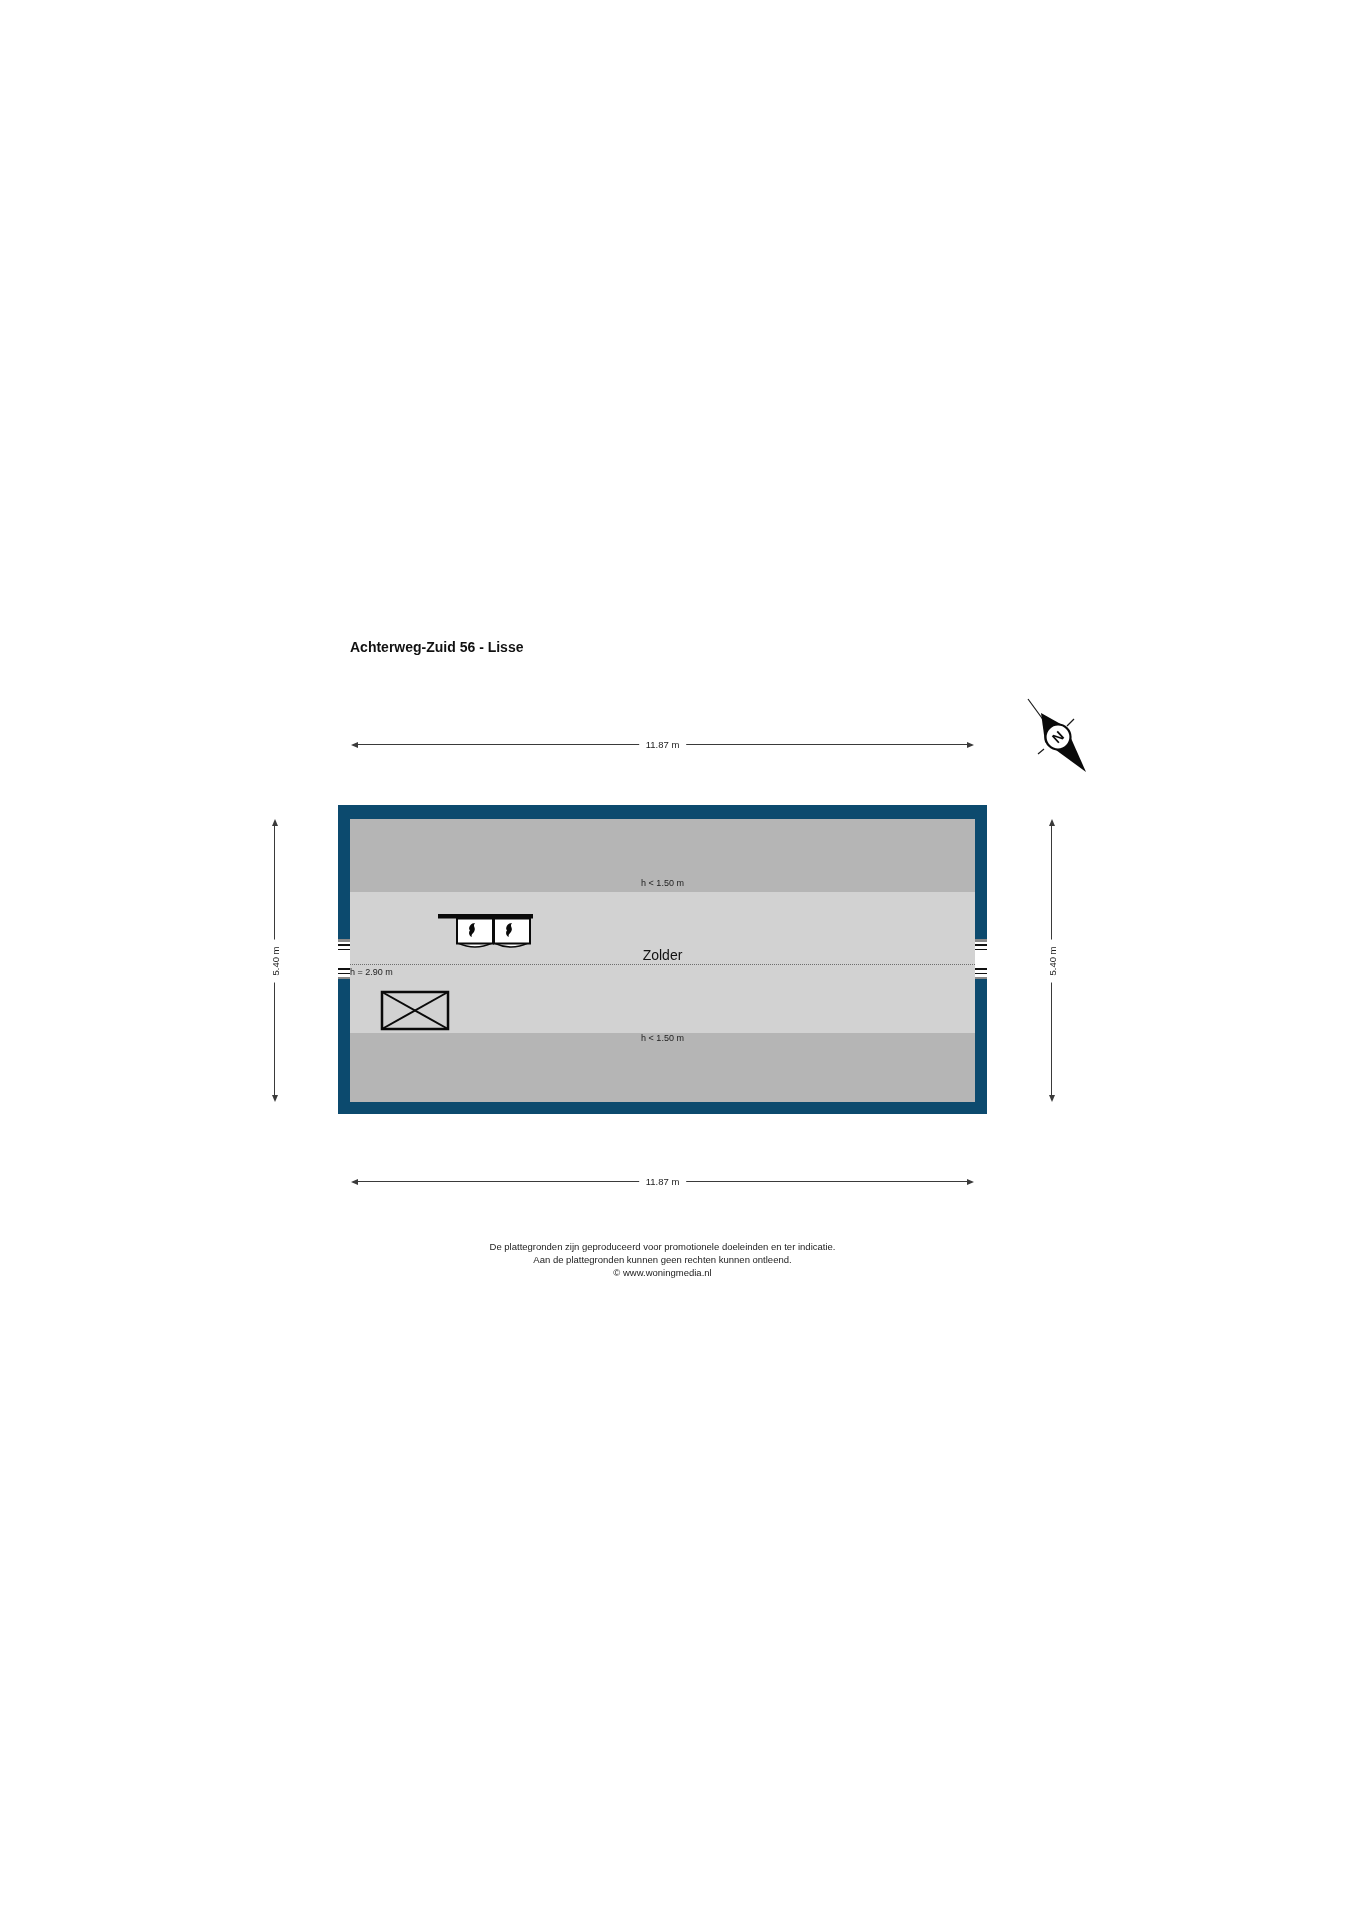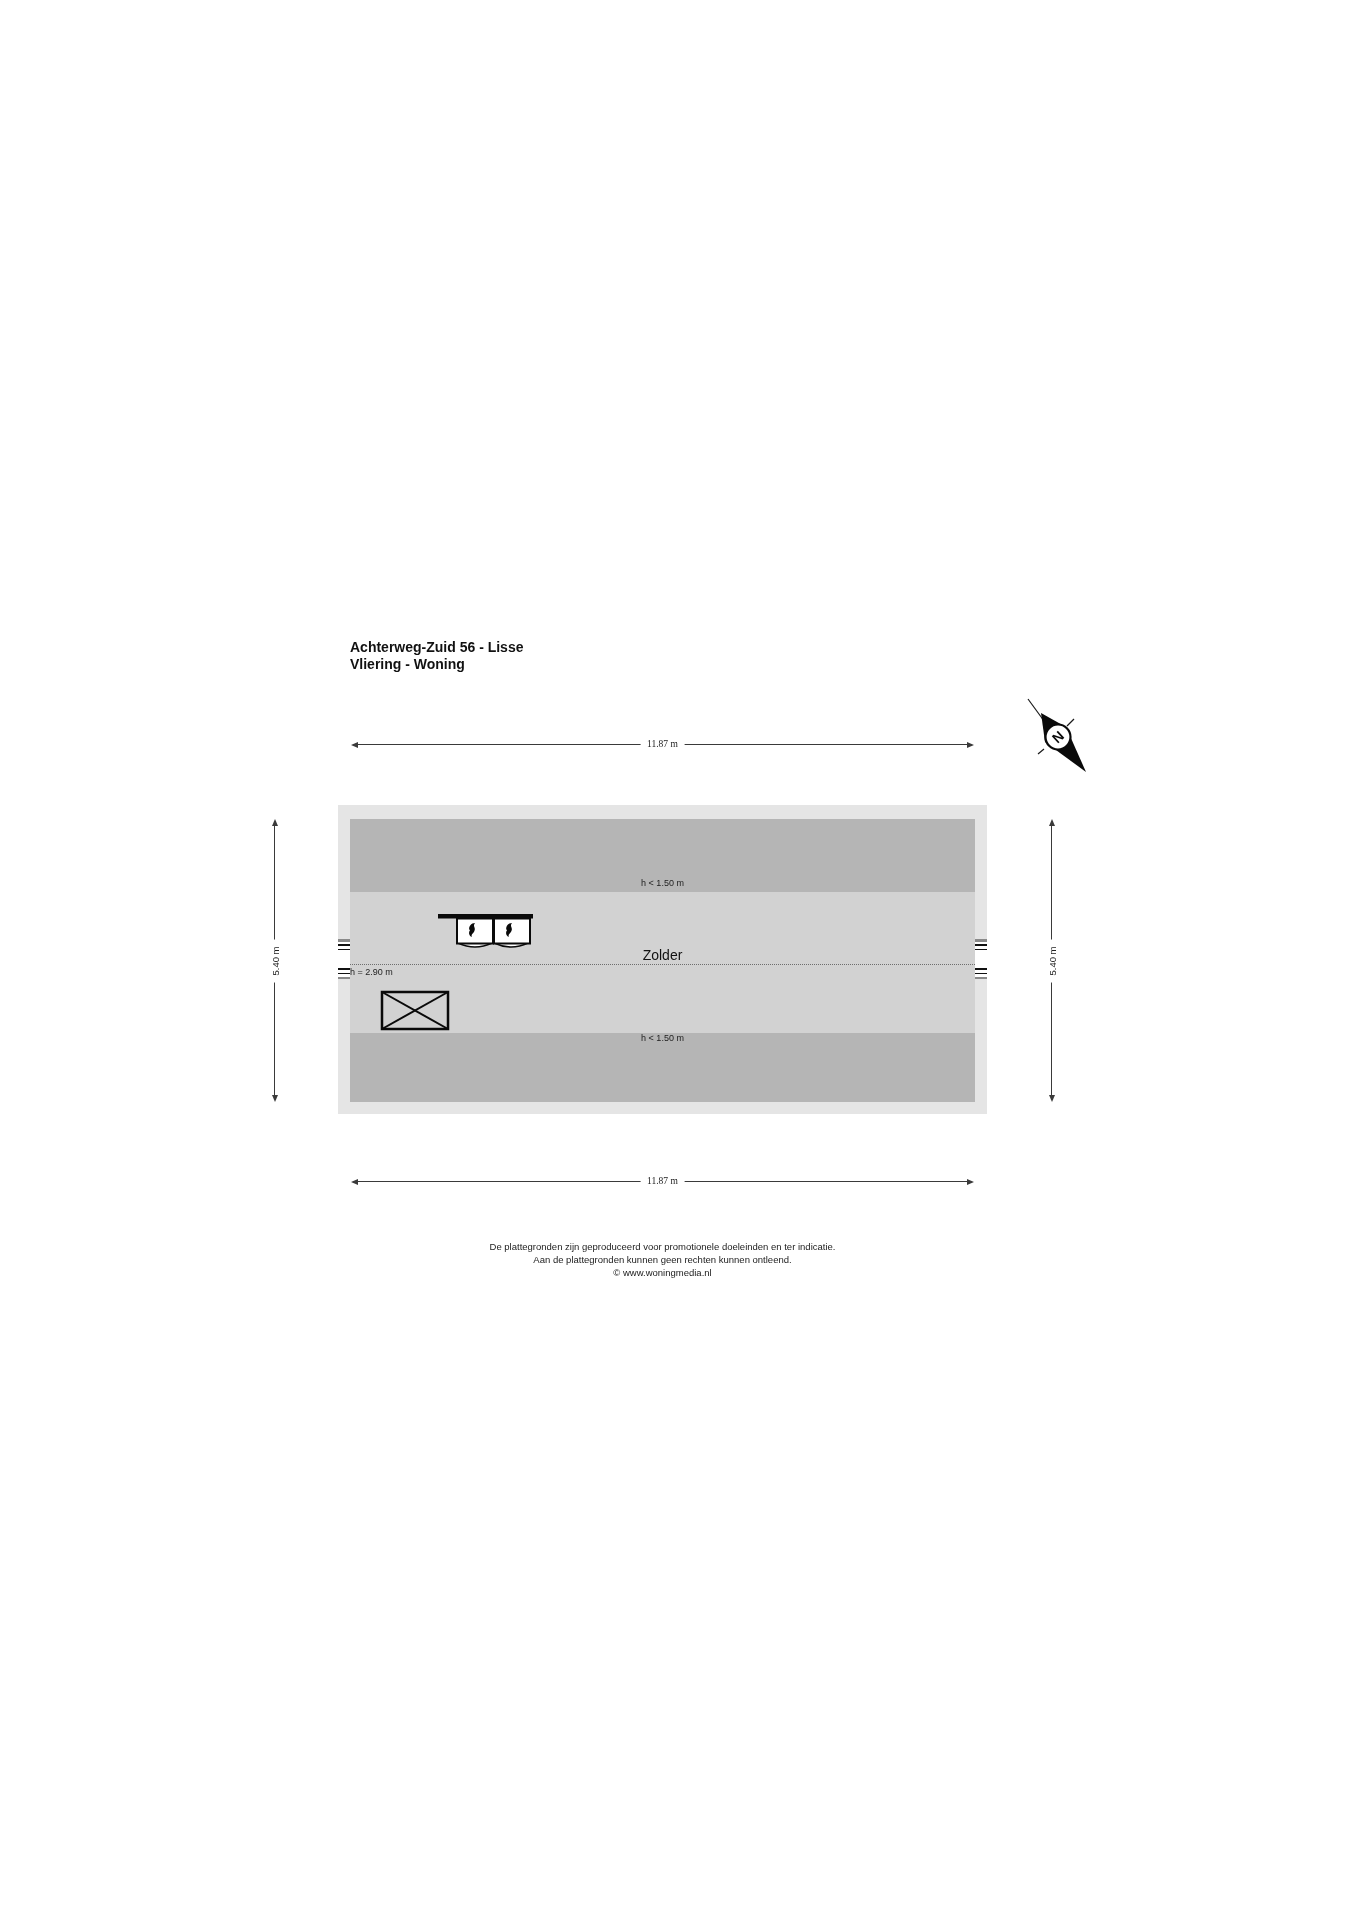--- a/index.html
+++ b/index.html
@@ -8,36 +8,36 @@
     width:1358px; height:1920px; position:relative; overflow:hidden;
     font-family:"Liberation Sans", sans-serif; color:#1a1a1a;
   }
   .abs { position:absolute; }
 
   
   .title-block { left:350px; top:639px; width:625px; text-align:left; }
   .title-line { font-size:14px; font-weight:bold; line-height:17px; color:#111; }
 
   
-  .dim-h { height:11px;font-family:Liberation Serif, serif; }
+  .dim-h { height:11px; }
   .dim-h .line { position:absolute; left:6px; right:6px; top:5px; border-top:1px solid #3a3a3a; }
   .dim-h .arrow { position:absolute; top:2.5px; width:0; height:0; border-top:3px solid transparent; border-bottom:3px solid transparent; }
   .dim-h .arrow.left  { left:0;  border-right:7px solid #3a3a3a; }
   .dim-h .arrow.right { right:0; border-left:7px solid #3a3a3a; }
   .dim-h .dim-label { position:absolute; left:50%; top:0; transform:translateX(-50%); background:#fff; padding:0 7px; font-size:9.5px; line-height:11px; color:#222; white-space:nowrap; }
 
   .dim-v { width:11px; }
   .dim-v .line { position:absolute; top:6px; bottom:6px; left:5px; border-left:1px solid #3a3a3a; }
   .dim-v .arrow { position:absolute; left:2.5px; width:0; height:0; border-left:3px solid transparent; border-right:3px solid transparent; }
   .dim-v .arrow.up   { top:0;    border-bottom:7px solid #3a3a3a; }
   .dim-v .arrow.down { bottom:0; border-top:7px solid #3a3a3a; }
   .dim-v .dim-label { position:absolute; left:50%; top:50%; transform:translate(-50%,-50%) rotate(-90deg); background:#fff; padding:0 7px; font-size:9.5px; line-height:11px; color:#222; white-space:nowrap; }
 
   
-  .plan-outer { left:338px; top:805px; width:649px; height:309px; background:#e5e5e5; }
+  .plan-outer { left:338px; top:805px; width:649px; height:309px; background:#0c4a6e; }
   .plan-interior { position:absolute; left:12px; top:14px; width:625px; height:283px; background:#d2d2d2; }
   .zone-low { position:absolute; left:0; width:625px; background:#b5b5b5; }
   .zone-low.top { top:0; height:73px; }
   .zone-low.bottom { top:214px; height:69px; }
   .zone-label { position:absolute; left:0; width:100%; text-align:center; font-size:9px; line-height:12px; color:#222; }
   .room-name { position:absolute; left:0; width:100%; text-align:center; top:130px; font-size:14px; line-height:13px; color:#111; }
   .ridge-line { position:absolute; left:0; top:145px; width:625px; border-top:1px dotted #6e6e6e; }
   .ridge-height { position:absolute; left:0; width:100%; top:147px; font-size:9px; line-height:12px; color:#222; }
 
   
@@ -49,21 +49,20 @@
 
   
   .footer-block { left:350px; top:1240px; width:625px; text-align:center; }
   .footer-line { font-size:9.5px; line-height:13px; color:#222; }
 </style>
 </head>
 <body>
 
 <div class="abs title-block">
   <div class="title-line">Achterweg-Zuid 56 - Lisse</div>
-  <div class="title-line">Vliering - Woning</div>
 </div>
 
 <svg class="abs" style="left:1000px; top:680px;" width="100" height="100" viewBox="0 0 100 100">
   <line x1="28" y1="19" x2="47" y2="45" stroke="#1a1a1a" stroke-width="1.2"></line>
   <line x1="67" y1="46" x2="74" y2="39" stroke="#1a1a1a" stroke-width="1.2"></line>
   <line x1="44" y1="69" x2="38" y2="74" stroke="#1a1a1a" stroke-width="1.2"></line>
   <polygon points="41,33 66,47 86,92 45,62" fill="#0a0a0a"></polygon>
   <circle cx="58" cy="57" r="12.5" fill="#ffffff" stroke="#0a0a0a" stroke-width="2.2"></circle>
   <text x="58" y="57" transform="rotate(-42 58 57)" text-anchor="middle" dominant-baseline="central" font-family="Liberation Sans, sans-serif" font-size="14" font-weight="bold" fill="#0a0a0a">N</text>
 </svg>

